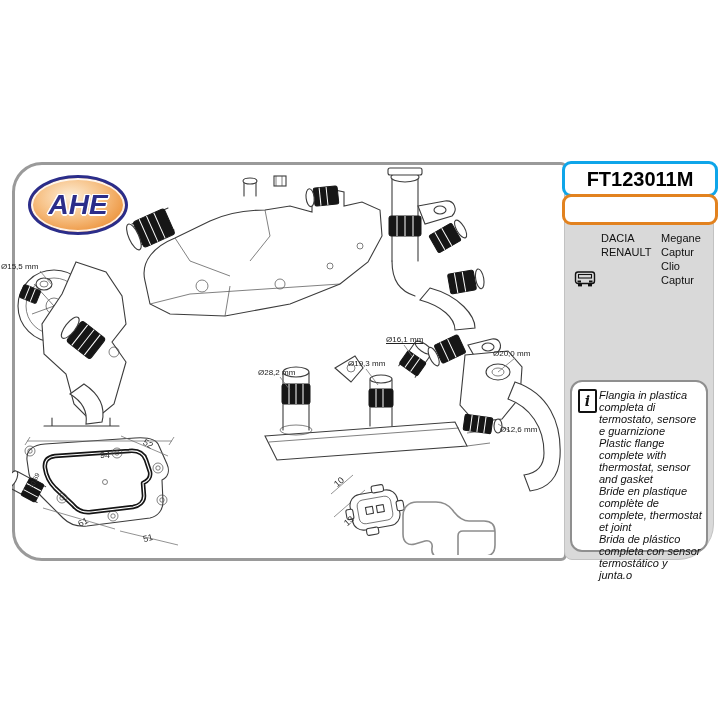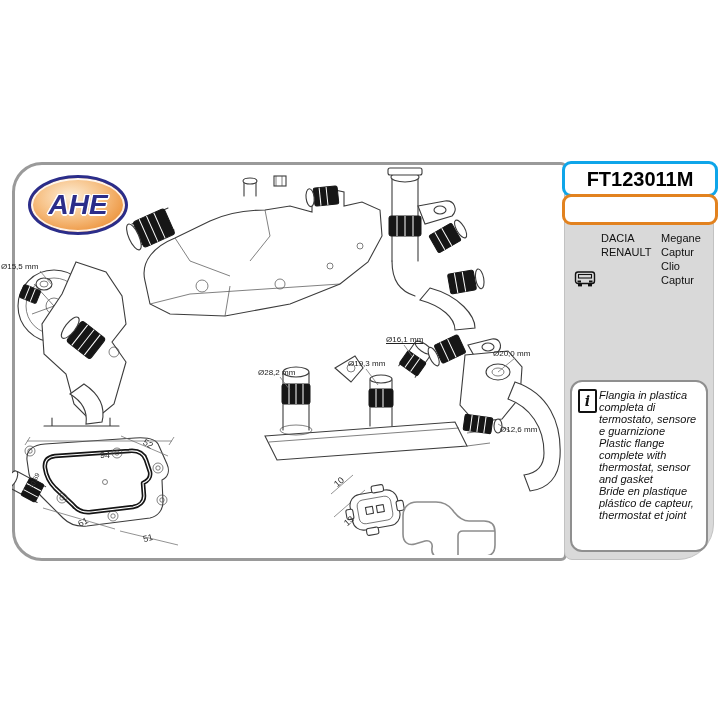--- a/index.html
+++ b/index.html
@@ -316,16 +316,17 @@
       <span>Clio</span>
       <span></span>
       <span>Captur</span>
     </div>
   </div>
 
   <div class="info-box">
     <div class="i-icon">i</div>
     <div class="txt">Flangia in plastica completa di termostato, sensore e guarnizione</div>
     <div class="txt">Plastic flange complete with thermostat, sensor and gasket</div>
-    <div class="txt">Bride en plastique plástico de capteur, thermostat et joint</div>
+    <div class="txt">Bride en plastique complète de complete, thermostat et joint</div>
+    <div class="txt">Brida de plástico completa con sensor termostático y junta.o</div>
   </div>
 
 </div>
 
 </body></html>

